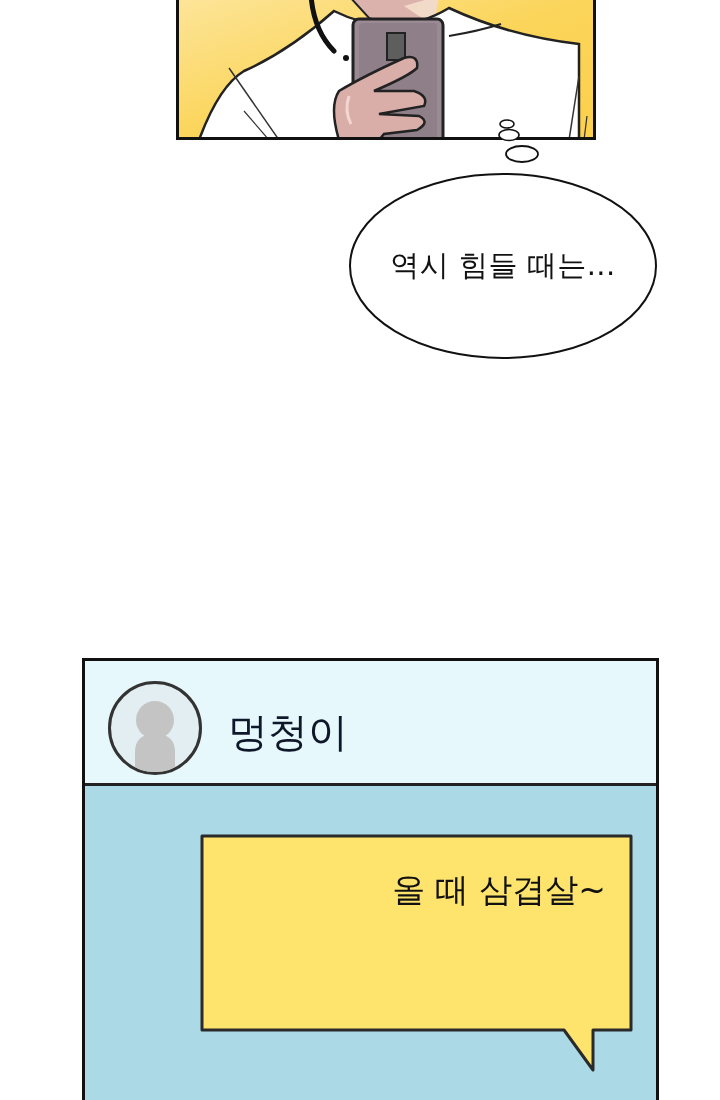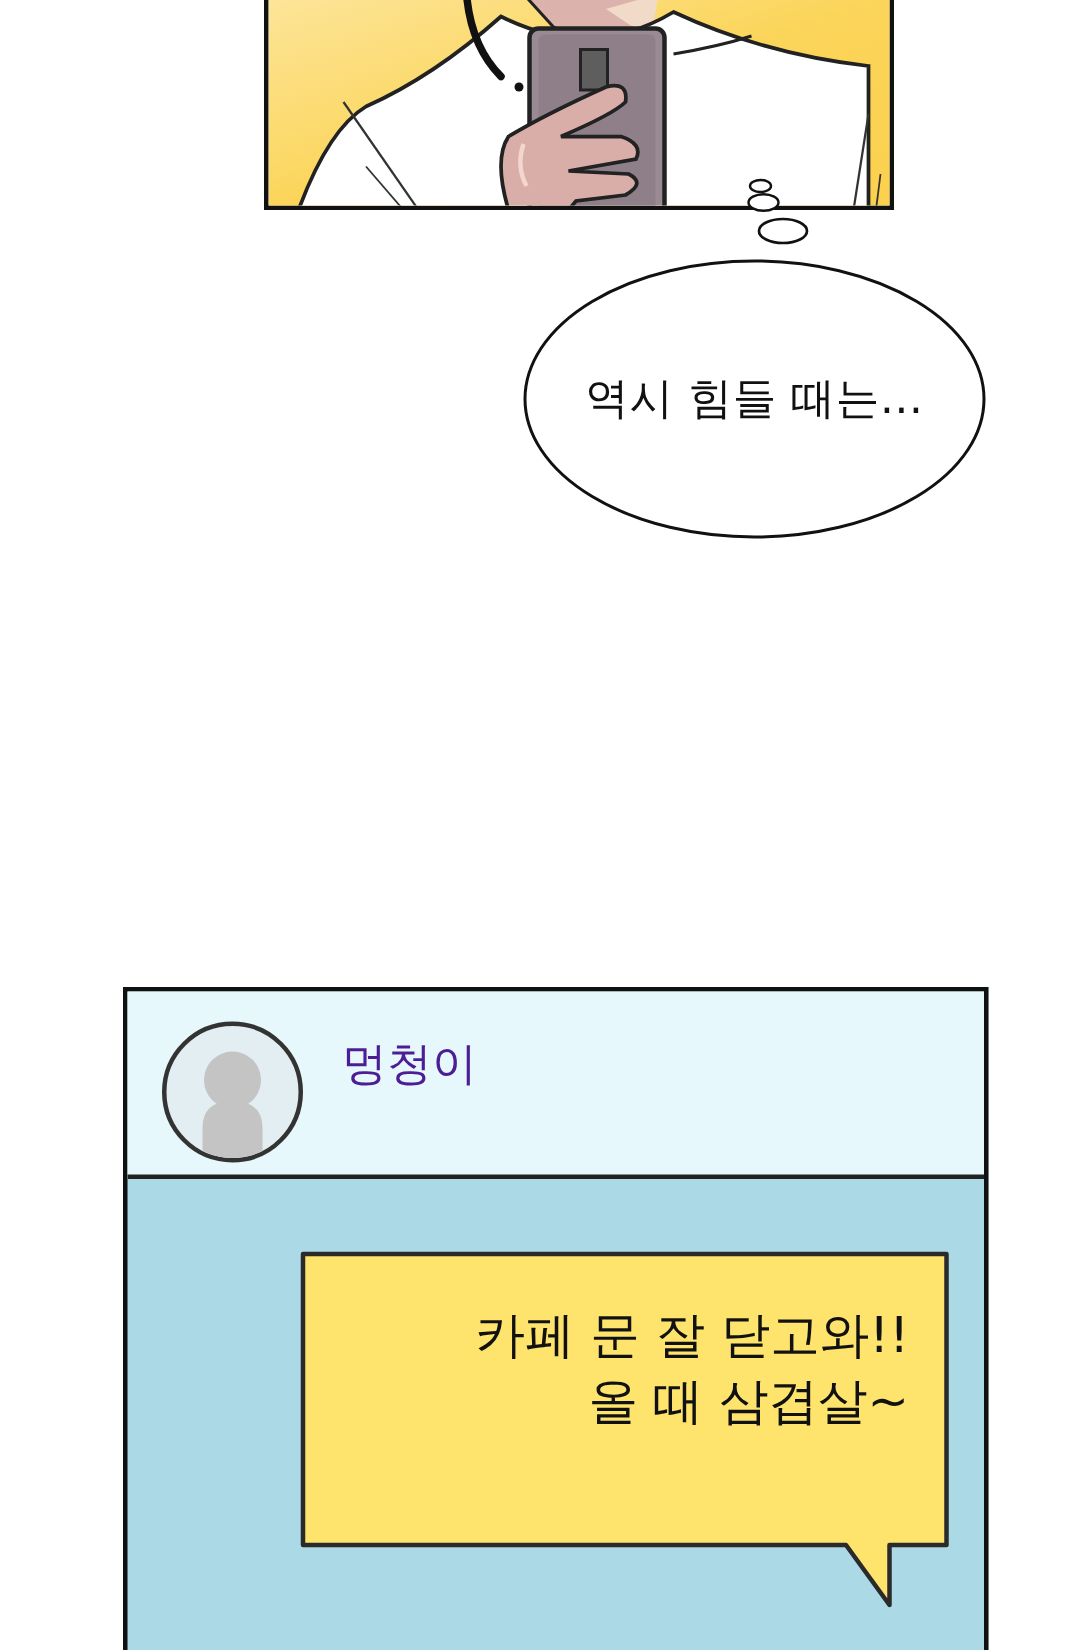--- a/index.html
+++ b/index.html
@@ -29,21 +29,21 @@
     .chat-header {
       height: 125px; background: #e6f8fc; border-bottom: 3px solid #222;
       position: relative; box-sizing: border-box;
     }
     .avatar {
       position: absolute; left: 23px; top: 20px; width: 94px; height: 94px;
       border-radius: 50%; border: 3px solid #333; box-sizing: border-box;
       background: #e2eef1; overflow: hidden;
     }
     .contact-name {
-      position: absolute; left: 143px; top: 28px; font-size: 30px; color: #4c1d95;
+      position: absolute; left: 143px; top: 44px; font-size: 40px; color: #0f172a;
     }
     .message-bubble {
       position: absolute; left: 200px; top: 834px; width: 433px; height: 240px;
     }
     .message-text {
       position: absolute; left: 208px; top: 868px; width: 398px;
       text-align: right; font-size: 33px; line-height: 44px; color: #111;
     }
   </style>
 </head>
@@ -102,15 +102,14 @@
       </svg>
     </div>
     <div class="contact-name">멍청이</div>
   </div>
 </div>
 
 <svg class="message-bubble" width="433" height="240" viewBox="0 0 433 240">
   <path d="M2 2 L431 2 L431 196 L393 196 L393 236 L364 196 L2 196 Z" fill="#fee46c" stroke="#2a2a2a" stroke-width="3" stroke-linejoin="round"></path>
 </svg>
 <div class="message-text">
-  <div>카페 문 잘 닫고와!!</div>
   <div>올 때 삼겹살~</div>
 </div>
 
 </body></html>

